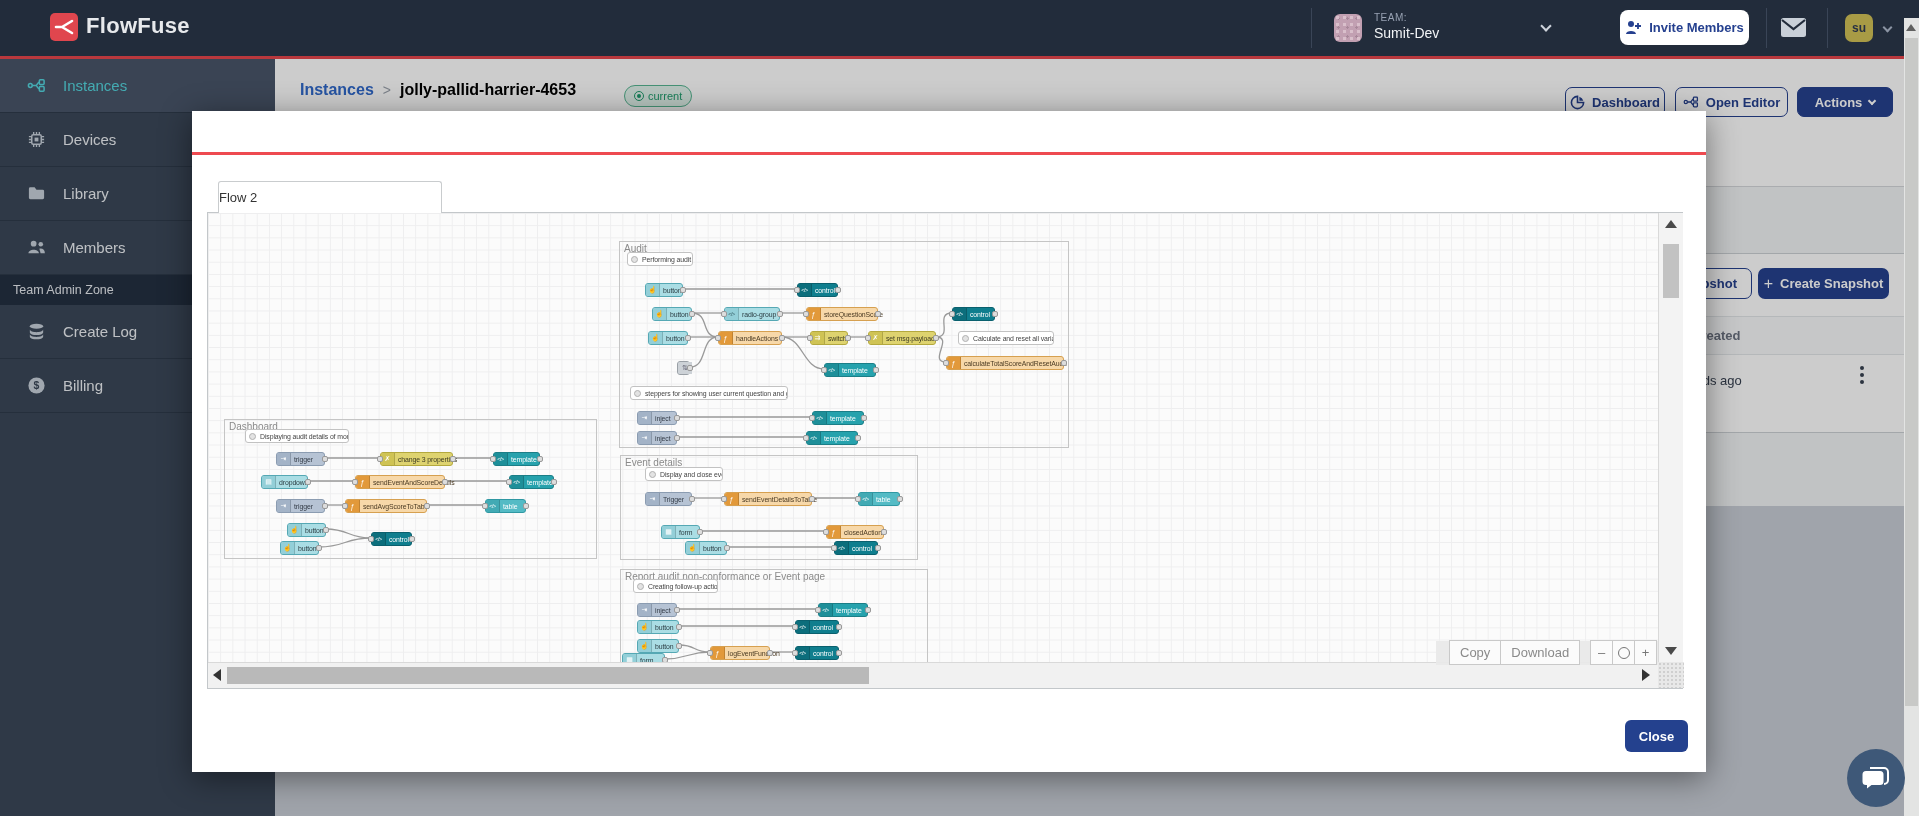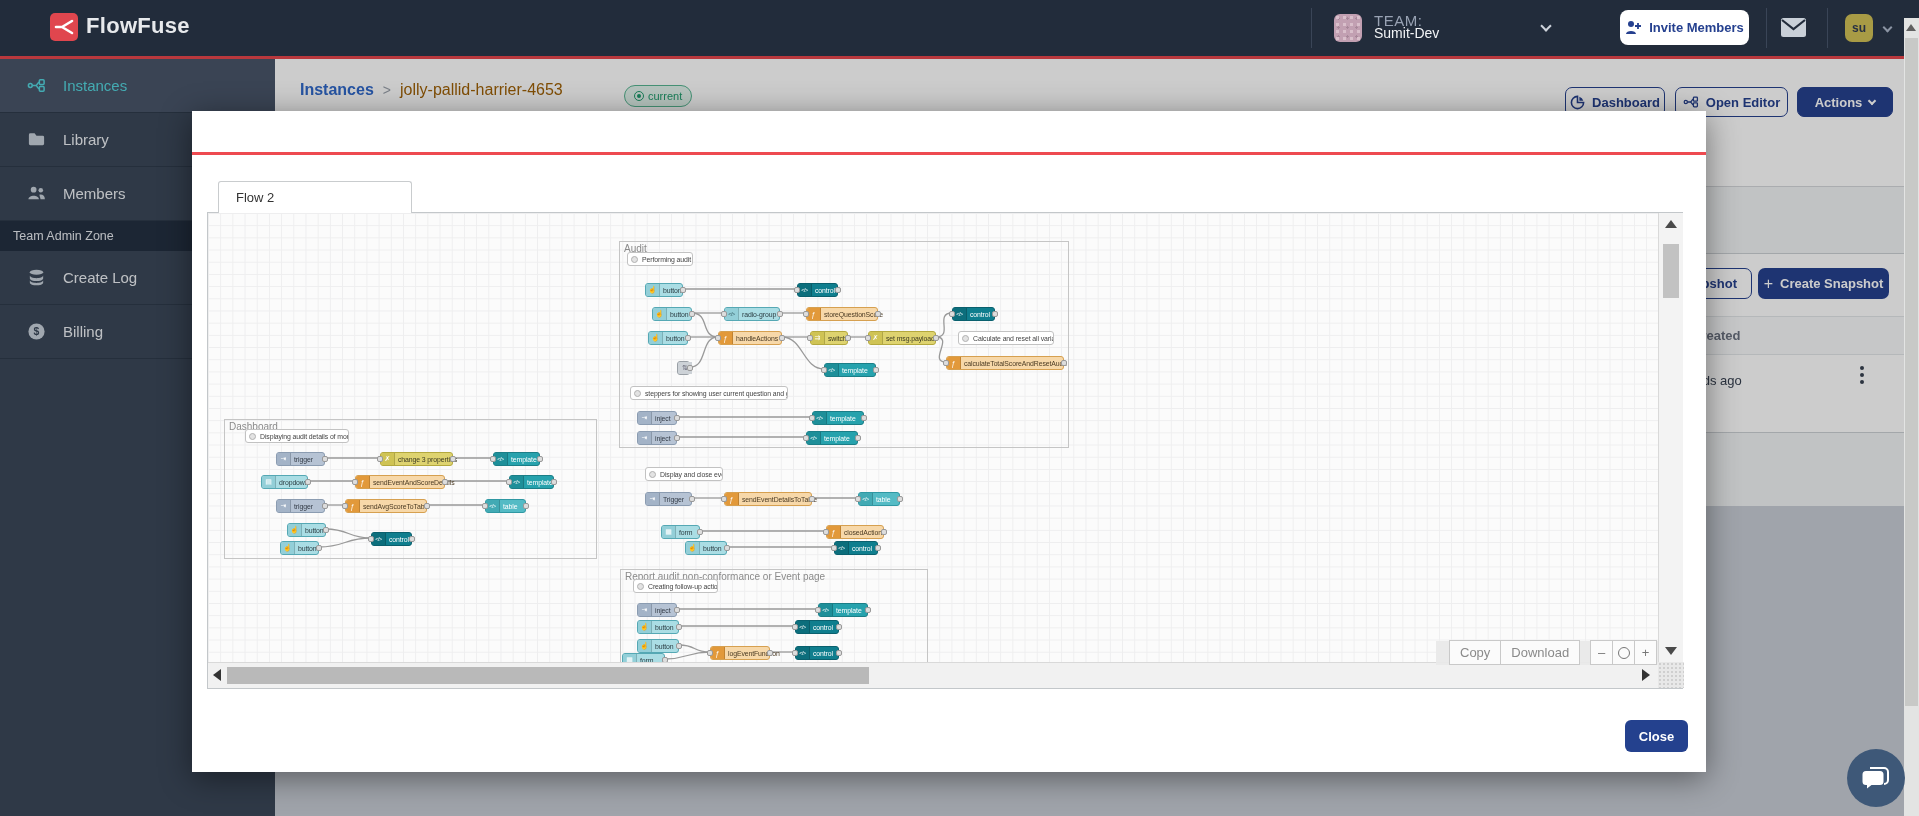--- a/index.html
+++ b/index.html
@@ -5,41 +5,41 @@
 *{margin:0;padding:0;box-sizing:border-box}
 html,body{width:1919px;height:816px;overflow:hidden;font-family:"Liberation Sans",sans-serif}
 body{position:relative;background:#fff}
 
 #navbar{position:absolute;top:0;left:0;width:1919px;height:56px;background:#222c3b;z-index:15}
 #redline{position:absolute;top:56px;left:0;width:1919px;height:3px;background:#e8474d;z-index:1}
 #logo-box{position:absolute;left:50px;top:13px;width:28px;height:28px;border-radius:5px;background:#e0464e}
 #brand{position:absolute;left:86px;top:13px;font-size:22px;font-weight:600;color:#e7e9ec;letter-spacing:.3px}
 .nav-divider{position:absolute;top:8px;width:1px;height:40px;background:#3a4557}
 #team-avatar{position:absolute;left:1334px;top:14px;width:28px;height:28px;border-radius:6px;background:#c2a0b2;background-image:radial-gradient(#d9bfcb 1.5px,transparent 1.5px),radial-gradient(#a78799 1.2px,transparent 1.2px);background-size:7px 7px,9px 9px}
-#team-label{position:absolute;left:1374px;top:12px;font-size:15px;color:#98a2b3;letter-spacing:.5px}
+#team-label{position:absolute;left:1374px;top:12px;font-size:10px;color:#98a2b3;letter-spacing:.5px}
 #team-name{position:absolute;left:1374px;top:25px;font-size:14px;color:#f3f5f7;font-weight:500}
 .chev{display:inline-block;width:8px;height:8px;border-right:2px solid #cfd4dc;border-bottom:2px solid #cfd4dc;transform:rotate(45deg)}
 #team-chev{position:absolute;left:1542px;top:22px}
 #invite-btn{position:absolute;left:1620px;top:10px;width:129px;height:35px;background:#fff;border-radius:8px;display:flex;align-items:center;justify-content:center;gap:7px;color:#25408f;font-size:13px;font-weight:bold}
 #mail-icon{position:absolute;left:1780px;top:17px}
 #user-avatar{position:absolute;left:1845px;top:14px;width:28px;height:28px;border-radius:7px;background:#a89b45;color:#273043;font-size:12px;font-weight:bold;display:flex;align-items:center;justify-content:center}
 #user-chev{position:absolute;left:1884px;top:24px;width:7px;height:7px;border-right:2px solid #8b94a3;border-bottom:2px solid #8b94a3;transform:rotate(45deg)}
 
 #sidebar{position:absolute;top:59px;left:0;width:275px;height:757px;background:#3b4859;z-index:1}
 .sb-item{height:54px;display:flex;align-items:center;gap:17px;padding-left:27px;border-bottom:1px solid #2f3b4c;color:#eef1f5;font-size:15px}
 .sb-item.active{background:#49566a;color:#55d6df}
 .sb-icon{width:19px;height:19px;flex:0 0 19px;color:#c9d1db}
 .sb-item.active .sb-icon{color:#55d6df}
 #admin-header{height:30px;background:#233042;color:#e8ebf0;font-size:12.5px;display:flex;align-items:center;padding-left:13px}
 
 #page{position:absolute;left:275px;top:59px;width:1644px;height:757px;background:#fff;z-index:1}
 #crumbs{position:absolute;left:25px;top:22px;font-size:16px;display:flex;align-items:center;gap:9px}
 #crumb-root{color:#3069cb;font-weight:bold}
 #crumb-sep{color:#9aa1ab;font-size:14px}
-#crumb-name{color:#a16207;font-weight:normal}
+#crumb-name{color:#000000;font-weight:bold}
 #run-badge{position:absolute;left:349px;top:26px;height:22px;border:1px solid #57b793;background:#e4f5ee;border-radius:11px;display:flex;align-items:center;gap:4px;padding:0 9px;color:#1f9e6e;font-size:11px}
 .ring{width:10px;height:10px;border:1.5px solid #1f9e6e;border-radius:50%;display:inline-flex;align-items:center;justify-content:center}
 .ring i{width:4px;height:4px;background:#1f9e6e;border-radius:50%}
 .hbtn{position:absolute;top:28px;height:30px;border:1px solid #26418f;border-radius:7px;color:#26418f;font-size:13px;font-weight:bold;display:flex;align-items:center;justify-content:center;gap:7px;background:#fff}
 .hbtn.solid{background:#26418f;color:#fff;border-color:#26418f}
 #btn-dashboard{left:1290px;width:100px}
 #btn-editor{left:1400px;width:113px}
 #btn-actions{left:1522px;width:96px}
 #btn-actions .chev{width:6px;height:6px;border-color:#fff;margin-top:-3px}
 #sec-line{position:absolute;left:0;top:127px;width:1644px;height:67px;background:#f2f4f6;border-top:1px solid #d5d8db}
@@ -52,21 +52,21 @@
 #row-time{position:absolute;left:1371px;top:119px;font-size:13px;color:#374151}
 #kebab{position:absolute;left:1563px;top:112px;width:4px;height:4px;background:#374151;border-radius:50%;box-shadow:0 7px 0 #374151,0 14px 0 #374151}
 #band2{position:absolute;left:0;top:374px;width:1644px;height:73px;background:#f2f4f6}
 #band3{position:absolute;left:0;top:447px;width:1644px;height:310px;background:#c9ced6}
 
 #overlay{position:absolute;left:0;top:56px;width:1919px;height:760px;background:rgba(0,0,0,.2);z-index:5}
 
 #modal{position:absolute;left:192px;top:111px;width:1514px;height:661px;background:#fff;z-index:10;box-shadow:0 6px 30px rgba(0,0,0,.45)}
 #modal-header{position:absolute;left:0;top:0;width:100%;height:41px;background:#222c3b;display:flex;align-items:center;padding-left:16px;color:#fff;font-size:15px;font-weight:bold}
 #modal-redline{position:absolute;left:0;top:41px;width:100%;height:3px;background:#ee4a50}
-#flow-tab{position:absolute;left:26px;top:70px;width:194px;height:32px;background:#fff;border:1px solid #c9ccce;border-bottom:none;border-radius:3px 3px 0 0;display:flex;align-items:center;padding-left:17px;font-size:13px;color:#333;z-index:2}
+#flow-tab{position:absolute;left:26px;top:70px;width:224px;height:32px;background:#fff;border:1px solid #c9ccce;border-bottom:none;border-radius:3px 3px 0 0;display:flex;align-items:center;font-size:13px;color:#333;z-index:2}
 #frame{position:absolute;left:15px;top:101px;width:1476px;height:477px;border:1px solid #c3c7ca}
 #canvas{position:absolute;left:0;top:0;width:1450px;height:449px;overflow:hidden;background:#fbfbfb;background-image:linear-gradient(#eeeeef 1px,transparent 1px),linear-gradient(90deg,#eeeeef 1px,transparent 1px);background-size:12.2px 12.2px}
 #wires{position:absolute;left:0;top:0;z-index:1}
 .fgroup{position:absolute;border:1px solid #c5c5c5;z-index:0}
 .fgroup span{position:absolute;left:4px;top:1px;font-size:10px;color:#8a8a8a;white-space:nowrap}
 .fnode{position:absolute;height:14px;border-radius:3px;border:1px solid;z-index:2;font-size:6.9px;letter-spacing:-0.1px;white-space:nowrap;overflow:visible}
 .fnode .lbl{position:absolute;left:17px;top:0;height:12px;display:flex;align-items:center;white-space:nowrap}
 .fnode .ic{position:absolute;left:0;top:0;bottom:0;width:14px;border-right:1px solid rgba(0,0,0,.15);display:flex;align-items:center;justify-content:center;font-size:7px;border-radius:2px 0 0 2px}
 .fnode.nolbl .ic{border-right:none}
 .p{position:absolute;width:6px;height:6px;background:#ddd;border:1px solid #999;border-radius:2px;top:3px;z-index:3}
@@ -135,20 +135,28 @@
 
 <div id="sidebar">
   <div class="sb-item active">
     <svg class="sb-icon" viewBox="0 0 20 20">
         <circle cx="3.5" cy="10" r="2" fill="none" stroke="currentColor" stroke-width="1.6"></circle>
         <path d="M5.5 10 H9 M9 10 C11 10 11 6.5 13 6.5 M9 10 C11 10 11 13.5 13 13.5" fill="none" stroke="currentColor" stroke-width="1.6"></path>
         <rect x="13" y="4" width="5" height="5" rx="1" fill="none" stroke="currentColor" stroke-width="1.6"></rect>
         <rect x="13" y="11" width="5" height="5" rx="1" fill="none" stroke="currentColor" stroke-width="1.6"></rect>
       </svg>
     <span>Instances</span>
+  </div>
+  <div class="sb-item">
+    <svg class="sb-icon" viewBox="0 0 20 20">
+        <rect x="5" y="5" width="10" height="10" rx="1.5" fill="none" stroke="currentColor" stroke-width="1.6"></rect>
+        <rect x="8" y="8" width="4" height="4" fill="currentColor"></rect>
+        <path d="M7 5 V2 M10 5 V2 M13 5 V2 M7 18 V15 M10 18 V15 M13 18 V15 M5 7 H2 M5 10 H2 M5 13 H2 M18 7 H15 M18 10 H15 M18 13 H15" stroke="currentColor" stroke-width="1.4"></path>
+      </svg>
+    <span>Devices</span>
   </div>
   <div class="sb-item">
     <svg class="sb-icon" viewBox="0 0 20 20">
         <path d="M2 5 a1.5 1.5 0 0 1 1.5-1.5 H8 l2 2.5 h6.5 A1.5 1.5 0 0 1 18 7.5 v7 a1.5 1.5 0 0 1-1.5 1.5 h-13 A1.5 1.5 0 0 1 2 14.5 z" fill="currentColor"></path>
       </svg>
     <span>Library</span>
   </div>
   <div class="sb-item">
     <svg class="sb-icon" viewBox="0 0 20 20">
         <circle cx="7" cy="6" r="3" fill="currentColor"></circle>
@@ -265,20 +273,23 @@
           <path d="M 471 432 C 489 432, 484 439, 502 439" fill="none" stroke="#999" stroke-width="1.3"></path>
           <path d="M 457 446 C 479.5 446, 479.5 439, 502 439" fill="none" stroke="#999" stroke-width="1.3"></path>
           <path d="M 562 439 C 580 439, 569 439, 587 439" fill="none" stroke="#999" stroke-width="1.3"></path>
         </svg>
     <div class="fgroup" style="left: 411px; top: 28px; width: 450px; height: 207px;">
           <span>Audit</span>
         </div>
         <div class="fgroup" style="left: 16px; top: 206px; width: 373px; height: 140px;">
           <span>Dashboard</span>
         </div>
+        <div class="fgroup" style="left: 412px; top: 242px; width: 298px; height: 105px;">
+          <span>Event details</span>
+        </div>
         <div class="fgroup" style="left: 412px; top: 356px; width: 308px; height: 110px;">
           <span>Report audit non-conformance or Event page</span>
         </div>
         <div class="fcomment" style="left: 419px; top: 39px; width: 66px;">
           <span class="dot"></span>
           <span class="lbl">Performing audit</span>
         </div>
         <div class="fcomment" style="left: 750px; top: 118px; width: 96px;">
           <span class="dot"></span>
           <span class="lbl">Calculate and reset all variable</span>

